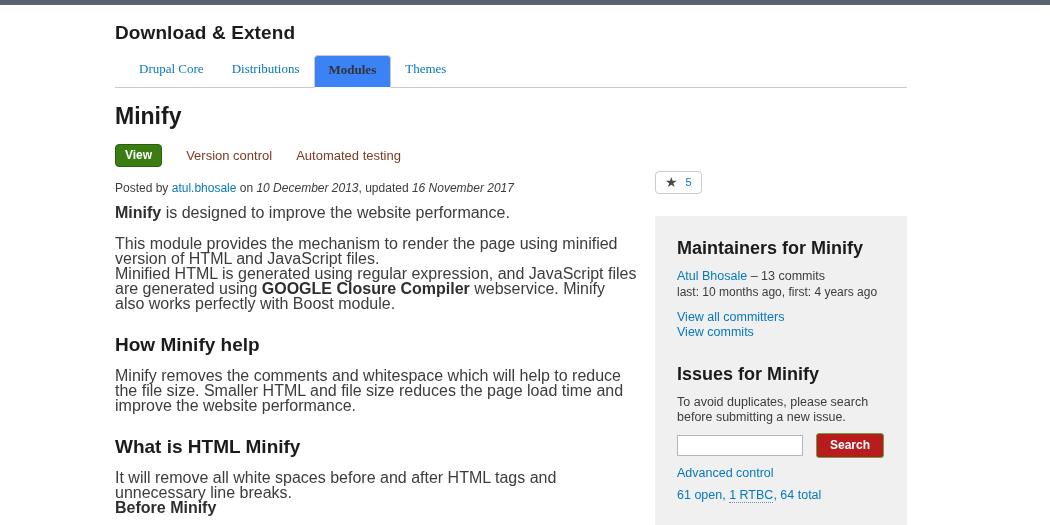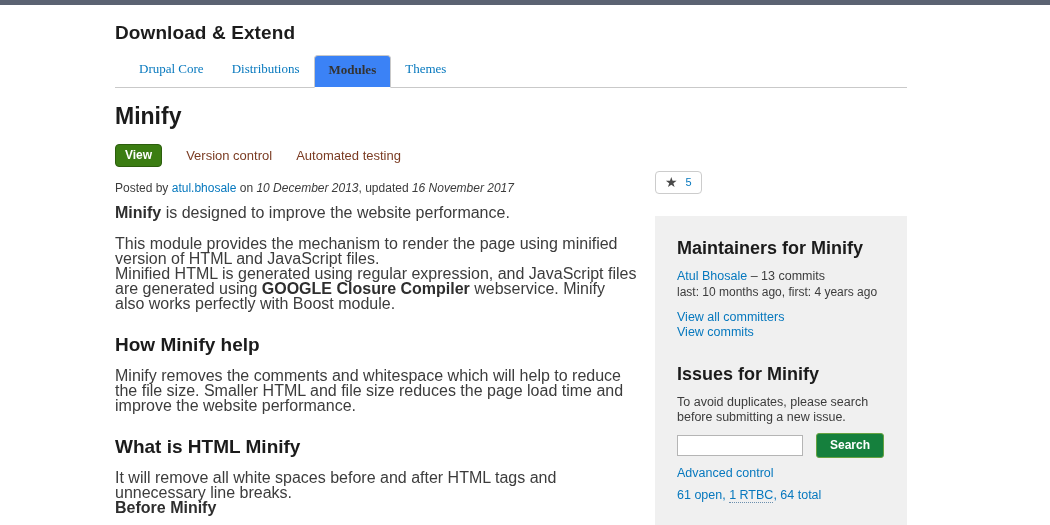--- a/index.html
+++ b/index.html
@@ -52,21 +52,21 @@
   .panel { background:#f0f0f0; margin-top:22px; padding:13px 22px 40px; }
   .panel-heading { font-size:18px; font-weight:600; color:#1b1b1b; margin:9px 0 10px; }
   .committer-line { font-size:12.5px; line-height:15px; color:#3c3c3c; }
   .committer-line a { color:#0678be; text-decoration:none; cursor:pointer; }
   .history { font-size:12px; line-height:14px; color:#3c3c3c; margin:1px 0 11px; }
   .panel-link { display:block; color:#0678be; font-size:12.5px; line-height:15px; text-decoration:none; cursor:pointer; }
   .issues-section { margin-top:24px; }
   .hint { font-size:12.5px; line-height:15px; margin:6px 0 8px; color:#3c3c3c; }
   .search-row { display:flex; align-items:center; gap:13px; margin:4px 0 8px; }
   .search-input { width:126px; height:21px; border:1px solid #b5b5b5; background:#fff; font-size:12px; padding:0 4px; }
-  .search-btn { background:#15803d; color:#fff; font-weight:700; font-size:12px; border:1px solid #67a341; border-radius:3px; padding:4px 13px 5px; cursor:pointer; }
+  .search-btn { background:#b91c1c; color:#fff; font-weight:700; font-size:12px; border:1px solid #67a341; border-radius:3px; padding:4px 13px 5px; cursor:pointer; }
   .advanced { display:block; color:#0678be; font-size:12.5px; margin:6px 0 8px; text-decoration:none; cursor:pointer; }
   .issue-group-label { font-size:14px; color:#2b2b2b; margin:5px 0 4px; }
   .stat-line { font-size:12.5px; color:#0678be; margin:0 0 8px; }
   .stat-line .abbr { border-bottom:1px dotted #6b8fae; cursor:pointer; }
   .stat-link { cursor:pointer; }
 </style>
 </head>
 <body>
 
 <div class="topbar"></div>

